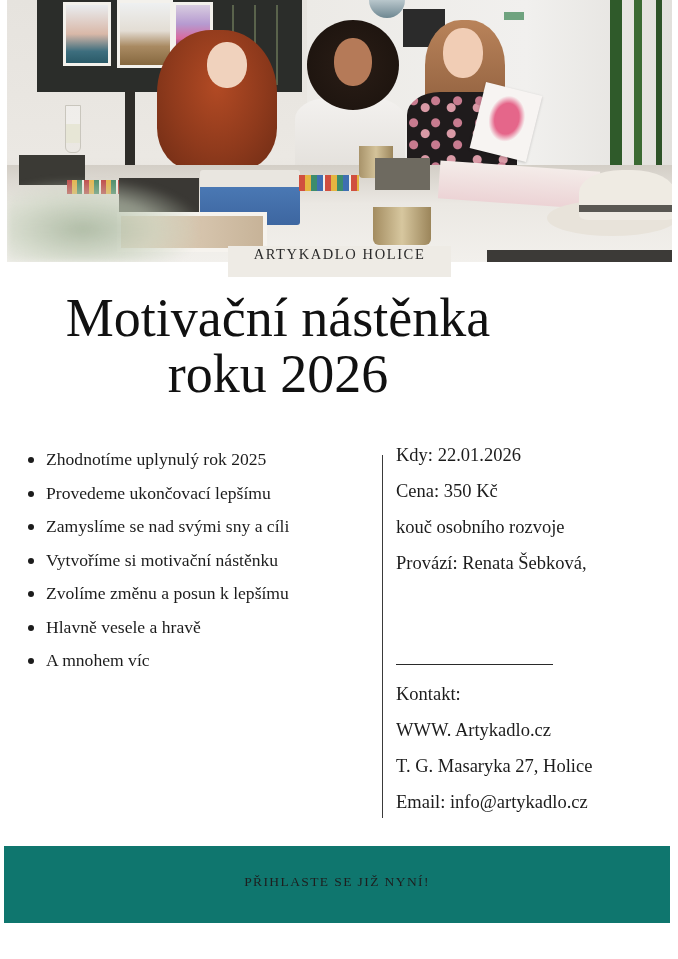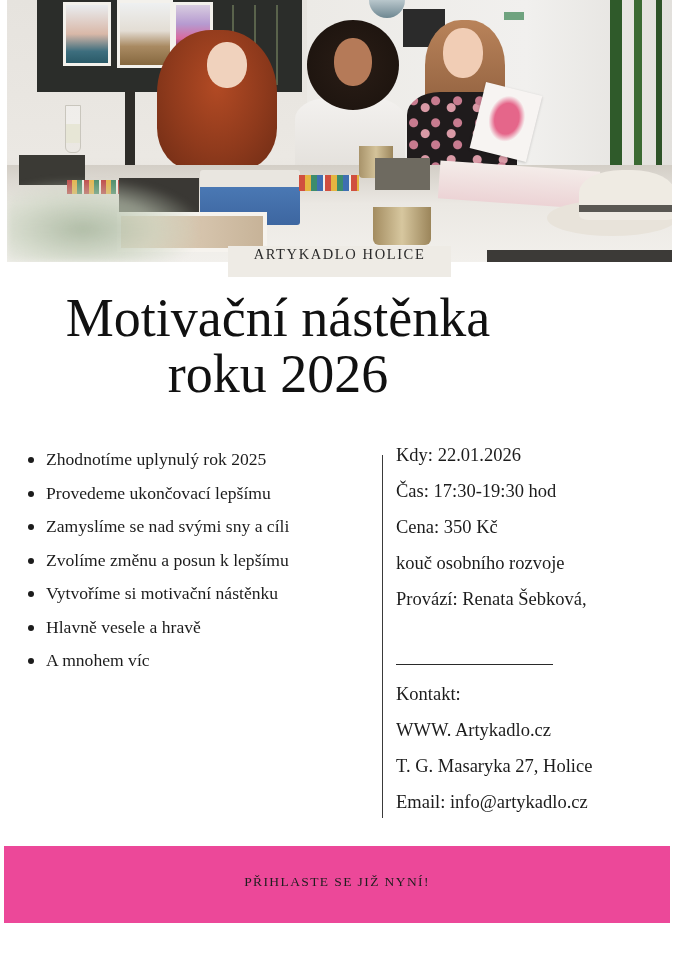--- a/index.html
+++ b/index.html
@@ -85,21 +85,21 @@
 
     
     .info { position: absolute; left: 396px; top: 437px; width: 280px; font-size: 18.5px; line-height: 36px; color: #1c1c1c; }
     .info .row { white-space: nowrap; }
     .contact-block { position: absolute; left: 396px; top: 676px; width: 280px; font-size: 18.5px; line-height: 36px; color: #1c1c1c; }
     .hrline { position: absolute; left: 396px; top: 664px; width: 157px; height: 1px; background: #2a2a2a; }
 
     
     .cta {
       position: absolute; left: 4px; top: 846px; width: 666px; height: 77px;
-      background: #ec4899;
+      background: #0f766e;
       display: flex; align-items: center; justify-content: center;
       font-size: 13.5px; letter-spacing: 1.4px; color: #1e1e1e;
       cursor: pointer;
     }
     .cta span { margin-top: -6px; }
   </style>
 </head>
 <body>
 
 <div class="photo" role="img" aria-label="Three women smiling at an art workshop table with watercolors, paint boxes, a hat and a cactus">
@@ -147,31 +147,30 @@
 
 <h1 class="title">
   <span>Motivační nástěnka</span>
   <span>roku 2026</span>
 </h1>
 
 <ul class="bullets">
   <li><span class="dot"></span><span>Zhodnotíme uplynulý rok 2025</span></li>
   <li><span class="dot"></span><span>Provedeme ukončovací lepšímu</span></li>
   <li><span class="dot"></span><span>Zamyslíme se nad svými sny a cíli</span></li>
+  <li><span class="dot"></span><span>Vytvoříme si motivační nástěnku</span></li>
   <li><span class="dot"></span><span>Zvolíme změnu a posun k lepšímu</span></li>
-  <li><span class="dot"></span><span>Vytvoříme si motivační nástěnku</span></li>
   <li><span class="dot"></span><span>Hlavně vesele a hravě</span></li>
   <li><span class="dot"></span><span>A mnohem víc</span></li>
 </ul>
 
 <div class="vdivider"></div>
 
 <div class="info">
   <div class="row">Kdy: 22.01.2026</div>
-  <div class="row">Čas: 17:30-19:30 hod</div>
   <div class="row">Cena: 350 Kč</div>
   <div class="row">kouč osobního rozvoje</div>
   <div class="row">Provází: Renata Šebková,</div>
 </div>
 
 <div class="hrline"></div>
 
 <div class="contact-block">
   <div class="row">Kontakt:</div>
   <div class="row">WWW. Artykadlo.cz</div>

